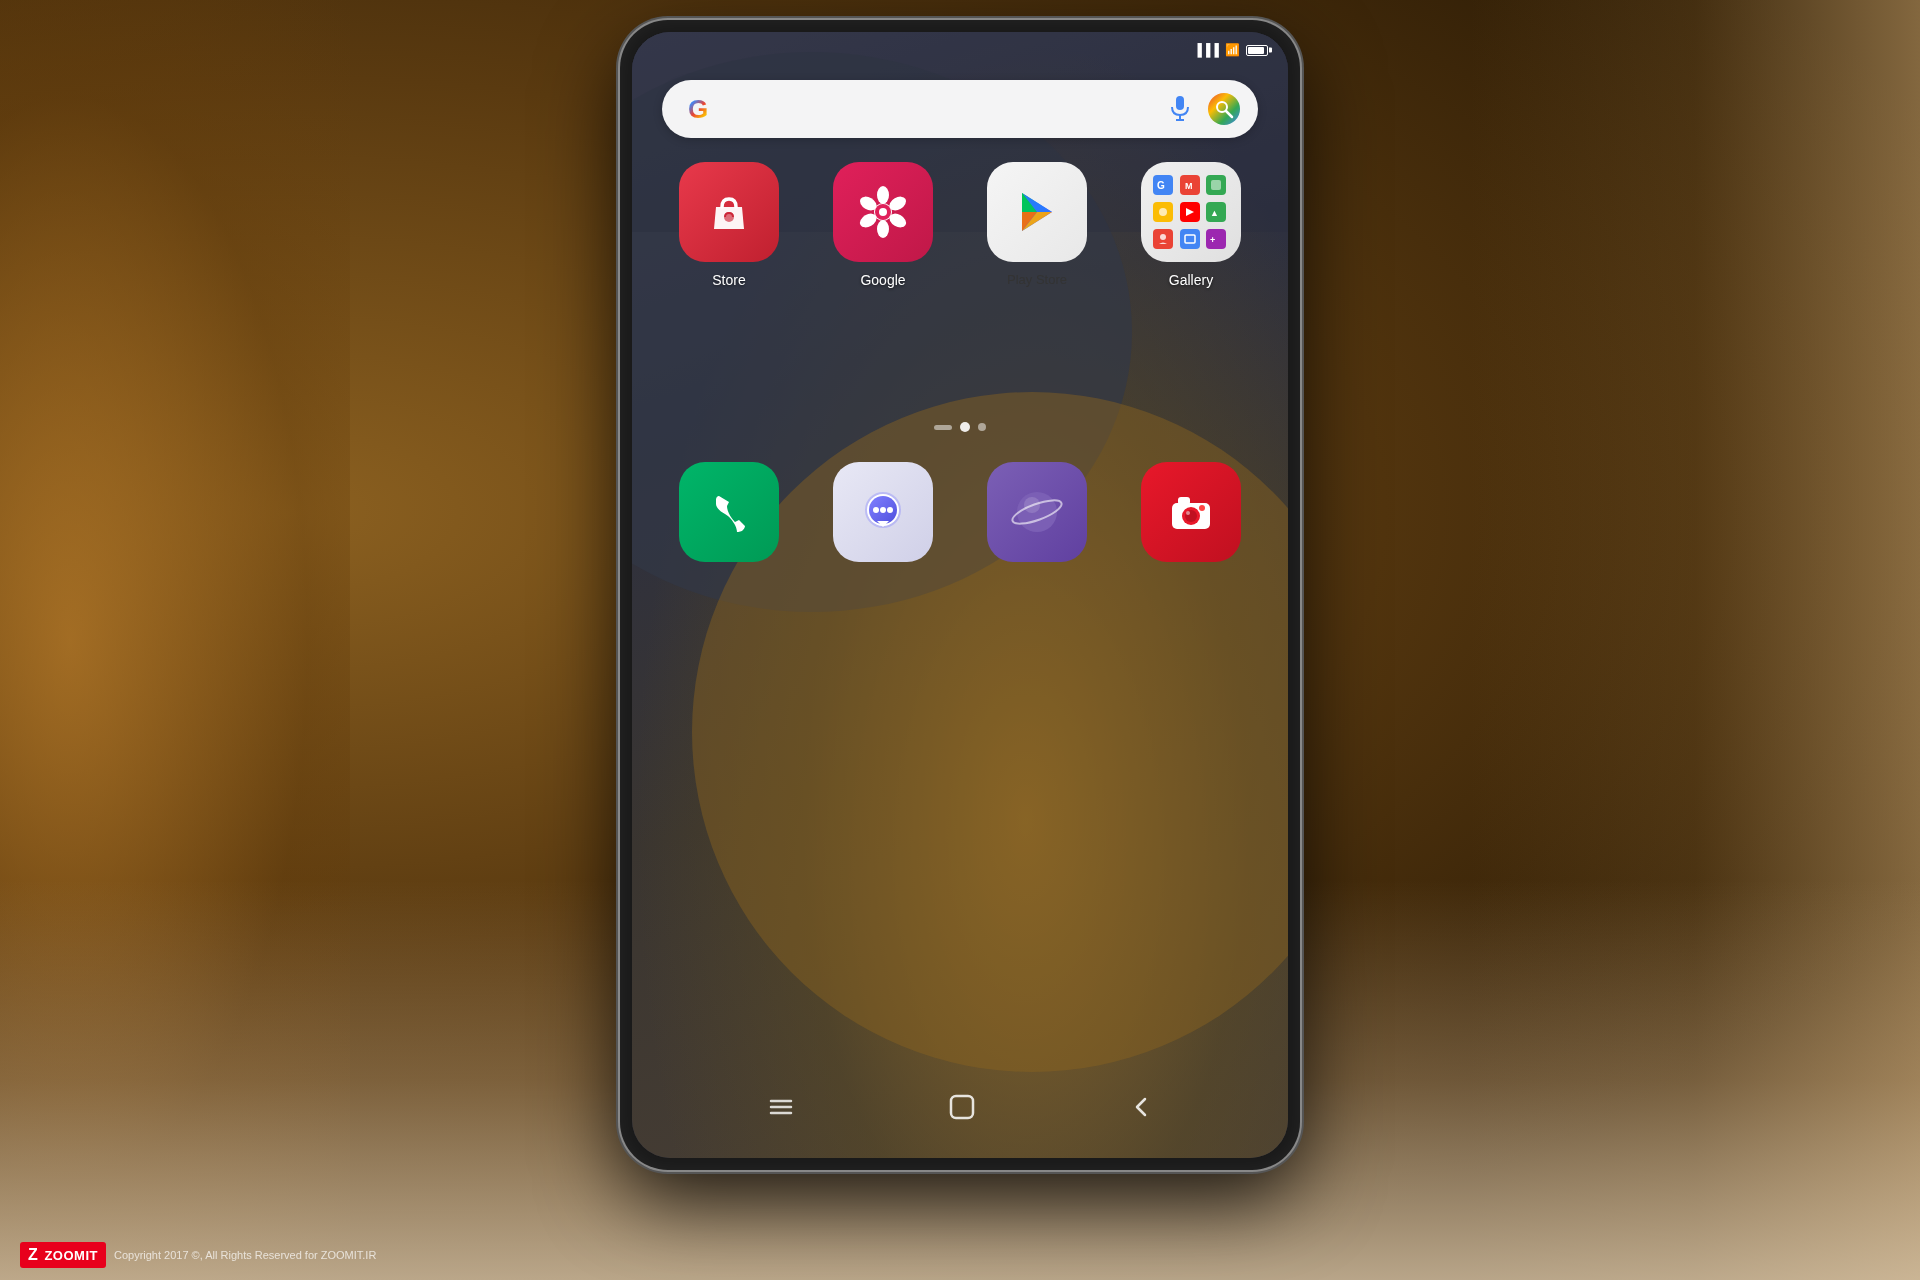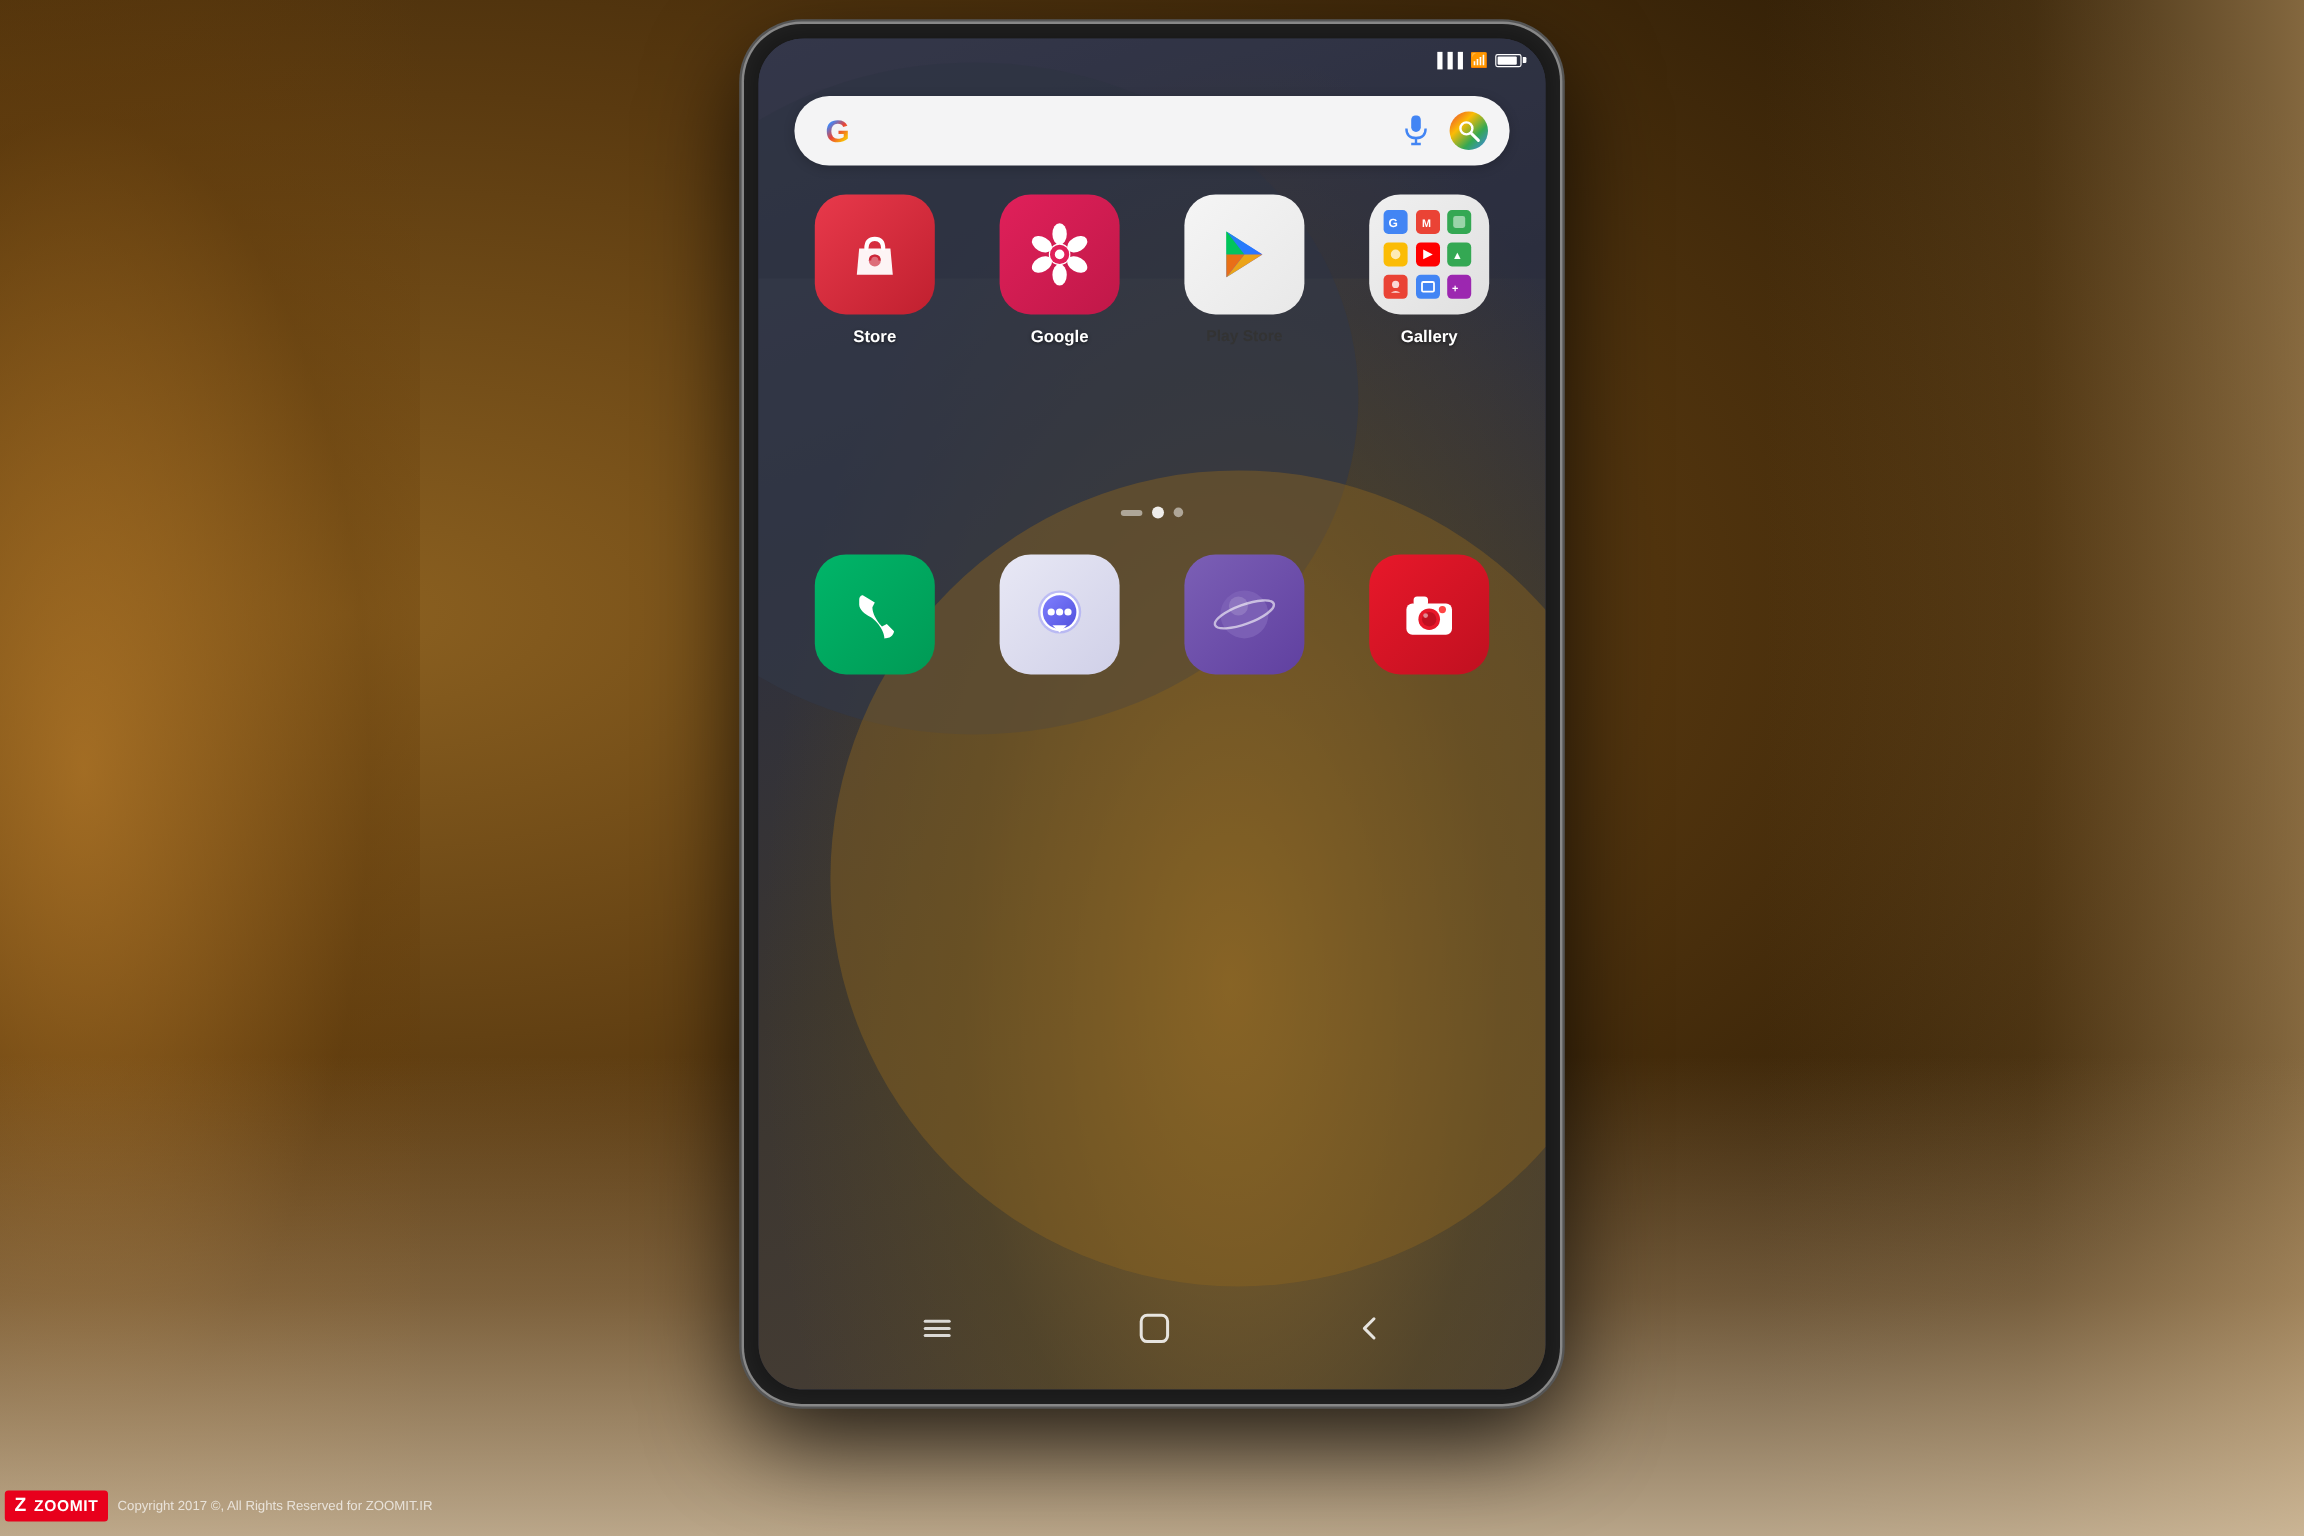--- a/index.html
+++ b/index.html
@@ -223,21 +223,21 @@
       border-radius: 26px;
       display: flex;
       align-items: center;
       justify-content: center;
       position: relative;
       overflow: hidden;
     }
     .app-label {
       color: white;
       font-size: 14px;
-      font-weight: 700;
+      font-weight: 400;
       text-shadow: 0 1px 3px rgba(0,0,0,0.6);
       text-align: left;
     }
 
     
     .icon-store {
       background: linear-gradient(135deg, #e8394b, #c0202f);
     }
     
     .icon-gallery {
@@ -327,21 +327,21 @@
       background: linear-gradient(135deg, #7b5fb5, #6040a0);
     }
     .icon-camera {
       background: linear-gradient(135deg, #e8182a, #c01020);
     }
 
     
     .watermark {
       position: absolute;
       bottom: 12px;
-      left: 4px;
+      left: 20px;
       z-index: 100;
       display: flex;
       align-items: center;
       gap: 8px;
     }
     .zoomit-logo {
       background: #e8001c;
       color: white;
       font-weight: 900;
       font-size: 13px;

